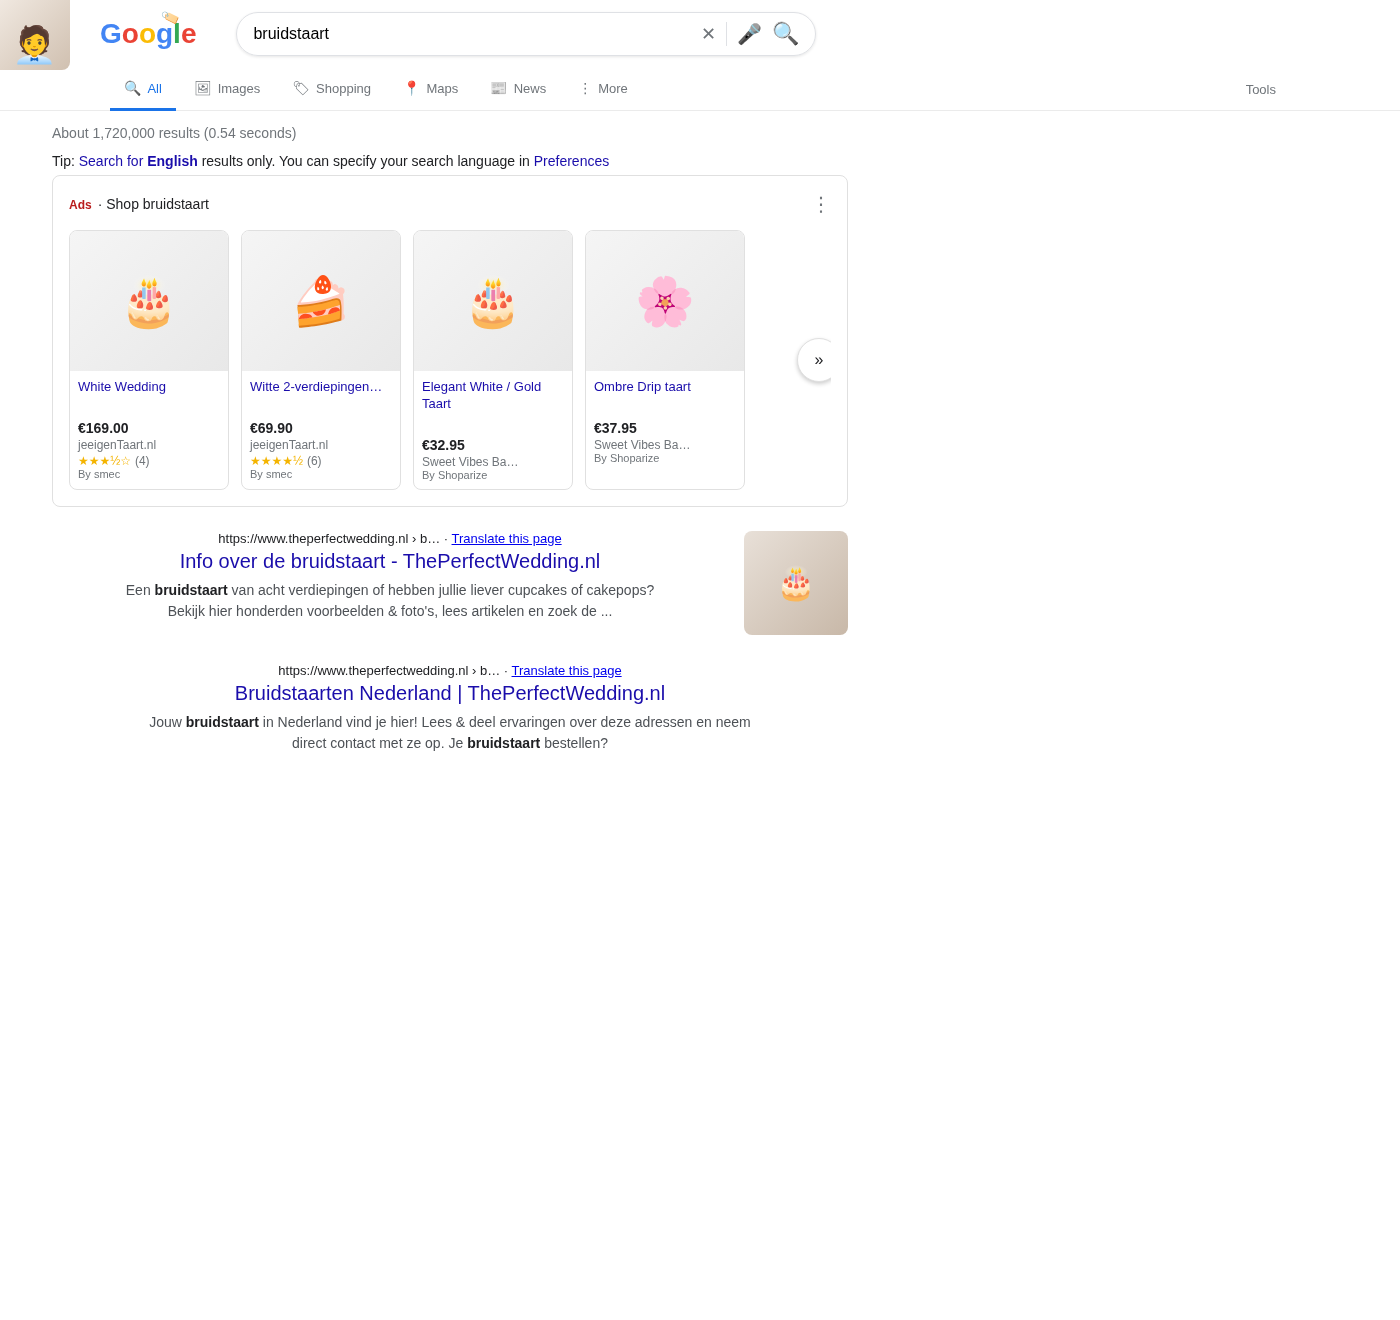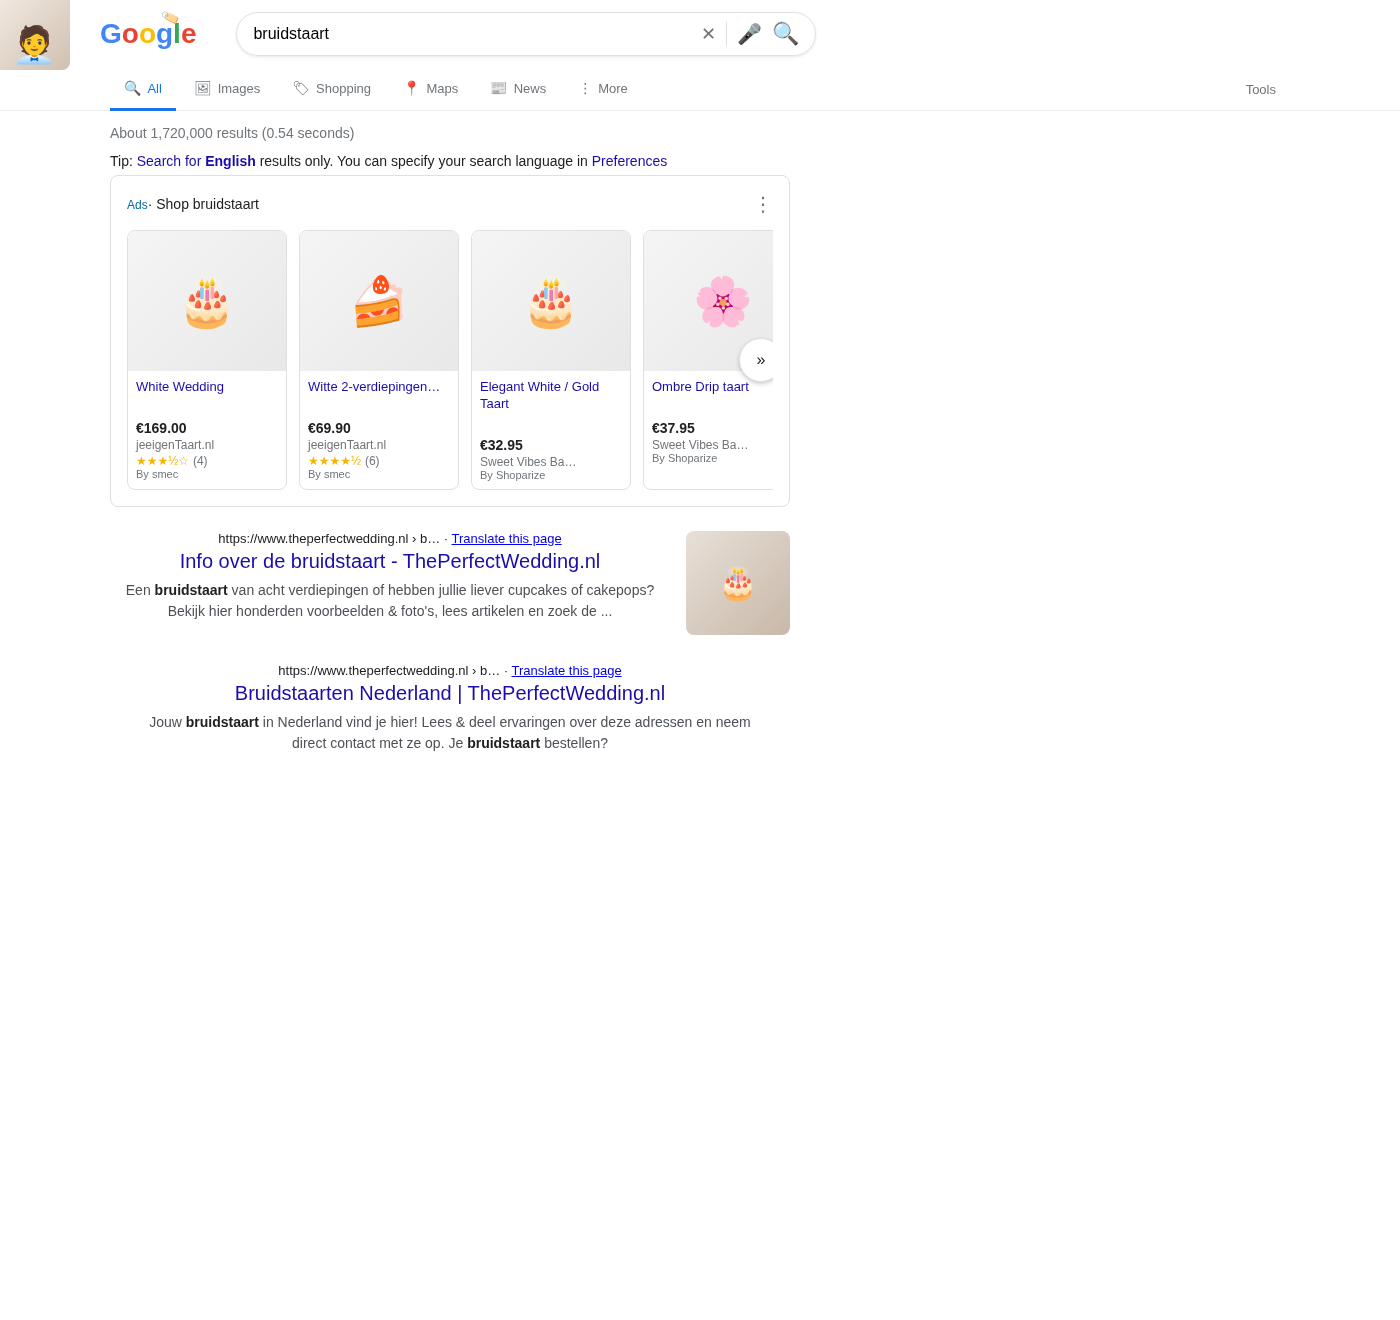--- a/index.html
+++ b/index.html
@@ -16,31 +16,31 @@
     .divider-v { width: 1px; height: 24px; background: #dfe1e5; }
 
     
     .nav { display: flex; align-items: center; padding: 0 110px; border-bottom: 1px solid #ebebeb; gap: 4px; }
     .nav-item { display: flex; align-items: center; gap: 6px; padding: 12px 14px; cursor: pointer; color: #70757a; font-size: 13px; text-decoration: none; border-bottom: 3px solid transparent; margin-bottom: -1px; }
     .nav-item.active { color: #1a73e8; border-bottom: 3px solid #1a73e8; }
     .nav-item-icon { font-size: 14px; }
     .nav-tools { margin-left: auto; color: #70757a; font-size: 13px; cursor: pointer; padding: 12px 14px; }
 
     
-    .results { padding: 10px 110px; max-width: 900px; }
+    .results { padding: 10px 52px; max-width: 900px; }
     .results-count { color: #70757a; font-size: 14px; padding: 4px 0 10px 0; }
 
     .tip { font-size: 14px; color: #202124; margin-bottom: 3px; line-height: 1.5; }
     .tip a { color: #1a0dab; text-decoration: none; }
     .tip strong { color: #1a0dab; font-weight: bold; }
 
     
     .ads-section { border: 1px solid #e0e0e0; border-radius: 8px; padding: 16px; margin-bottom: 24px; }
     .ads-header { display: flex; align-items: center; justify-content: space-between; margin-bottom: 14px; }
-    .ads-label { font-size: 12px; color: #0369a1; margin-right: 0; }
+    .ads-label { font-size: 12px; color: #b91c1c; margin-right: 6px; font-weight: bold; }
     .ads-more-icon { color: #70757a; cursor: pointer; font-size: 20px; }
 
     .products-grid { display: flex; gap: 12px; overflow: hidden; position: relative; }
     .product-card { flex: 0 0 160px; border: 1px solid #e0e0e0; border-radius: 8px; overflow: hidden; cursor: pointer; background: #fff; }
     .product-image { width: 100%; height: 140px; background: #f8f8f8; display: flex; align-items: center; justify-content: center; overflow: hidden; }
     .product-image-placeholder { width: 100%; height: 100%; background: linear-gradient(135deg, #f5f5f5, #e8e8e8); display: flex; align-items: center; justify-content: center; font-size: 40px; }
     .product-info { padding: 8px; }
     .product-name { color: #1a0dab; font-size: 13px; margin-bottom: 6px; line-height: 1.3; }
     .product-price { font-size: 14px; font-weight: bold; color: #202124; margin-top: 24px; }
     .product-store { font-size: 12px; color: #70757a; margin-top: 2px; }

